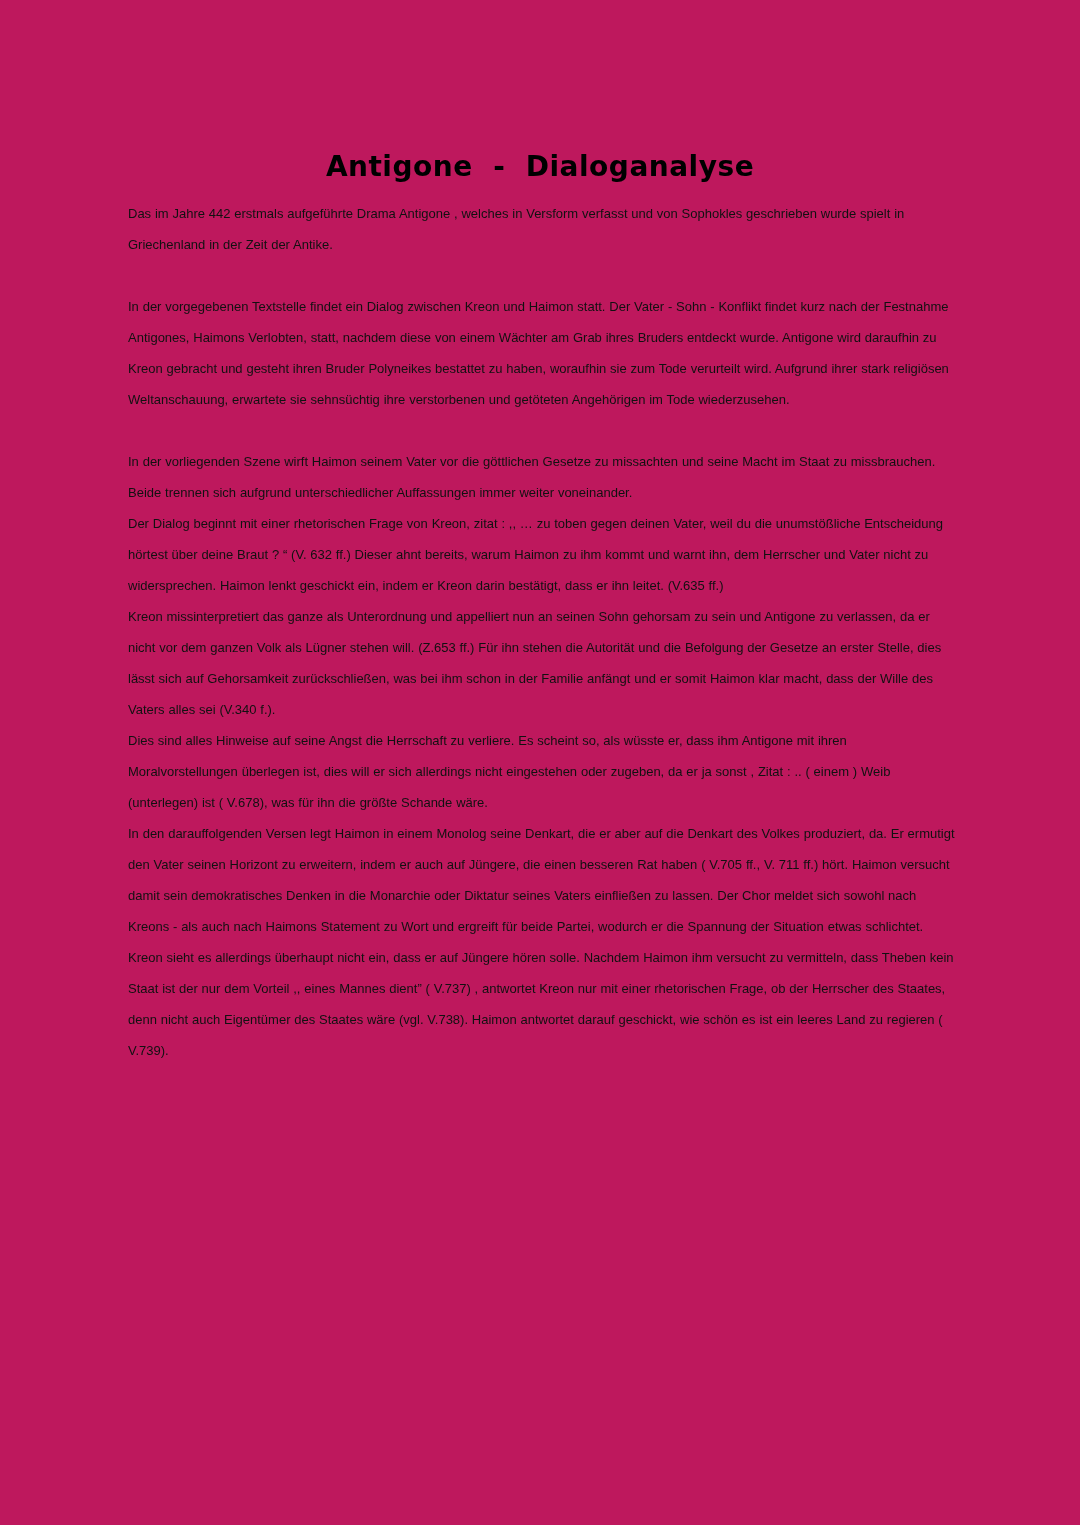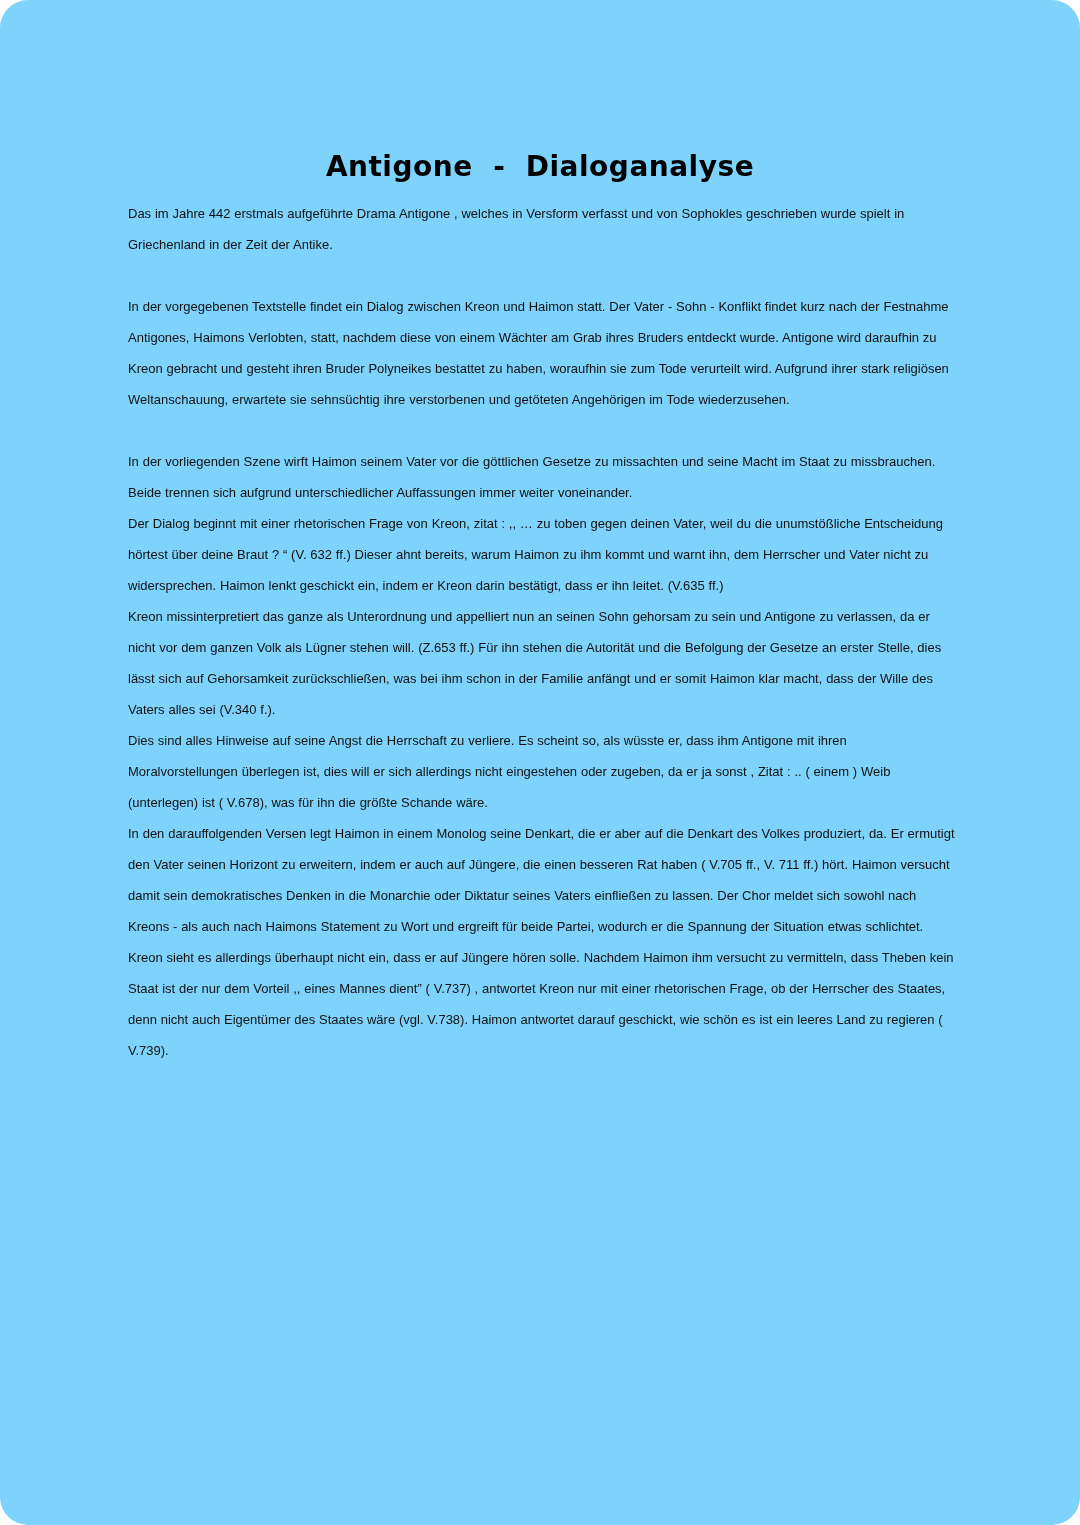--- a/index.html
+++ b/index.html
@@ -13,22 +13,21 @@
     height: 1525px;
     position: relative;
     overflow: hidden;
     font-family: "Liberation Sans", sans-serif;
     -webkit-font-smoothing: antialiased;
   }
 
   .page {
     position: absolute;
     inset: 0;
-    background: #7dd3fc;
-    border-radius: 28px;
+    background: #be185d;
   }
 
   .doc-title {
     position: absolute;
     top: 133px;
     left: 0;
     width: 1080px;
     text-align: center;
     font-family: "DejaVu Sans", sans-serif;
     font-weight: bold;

